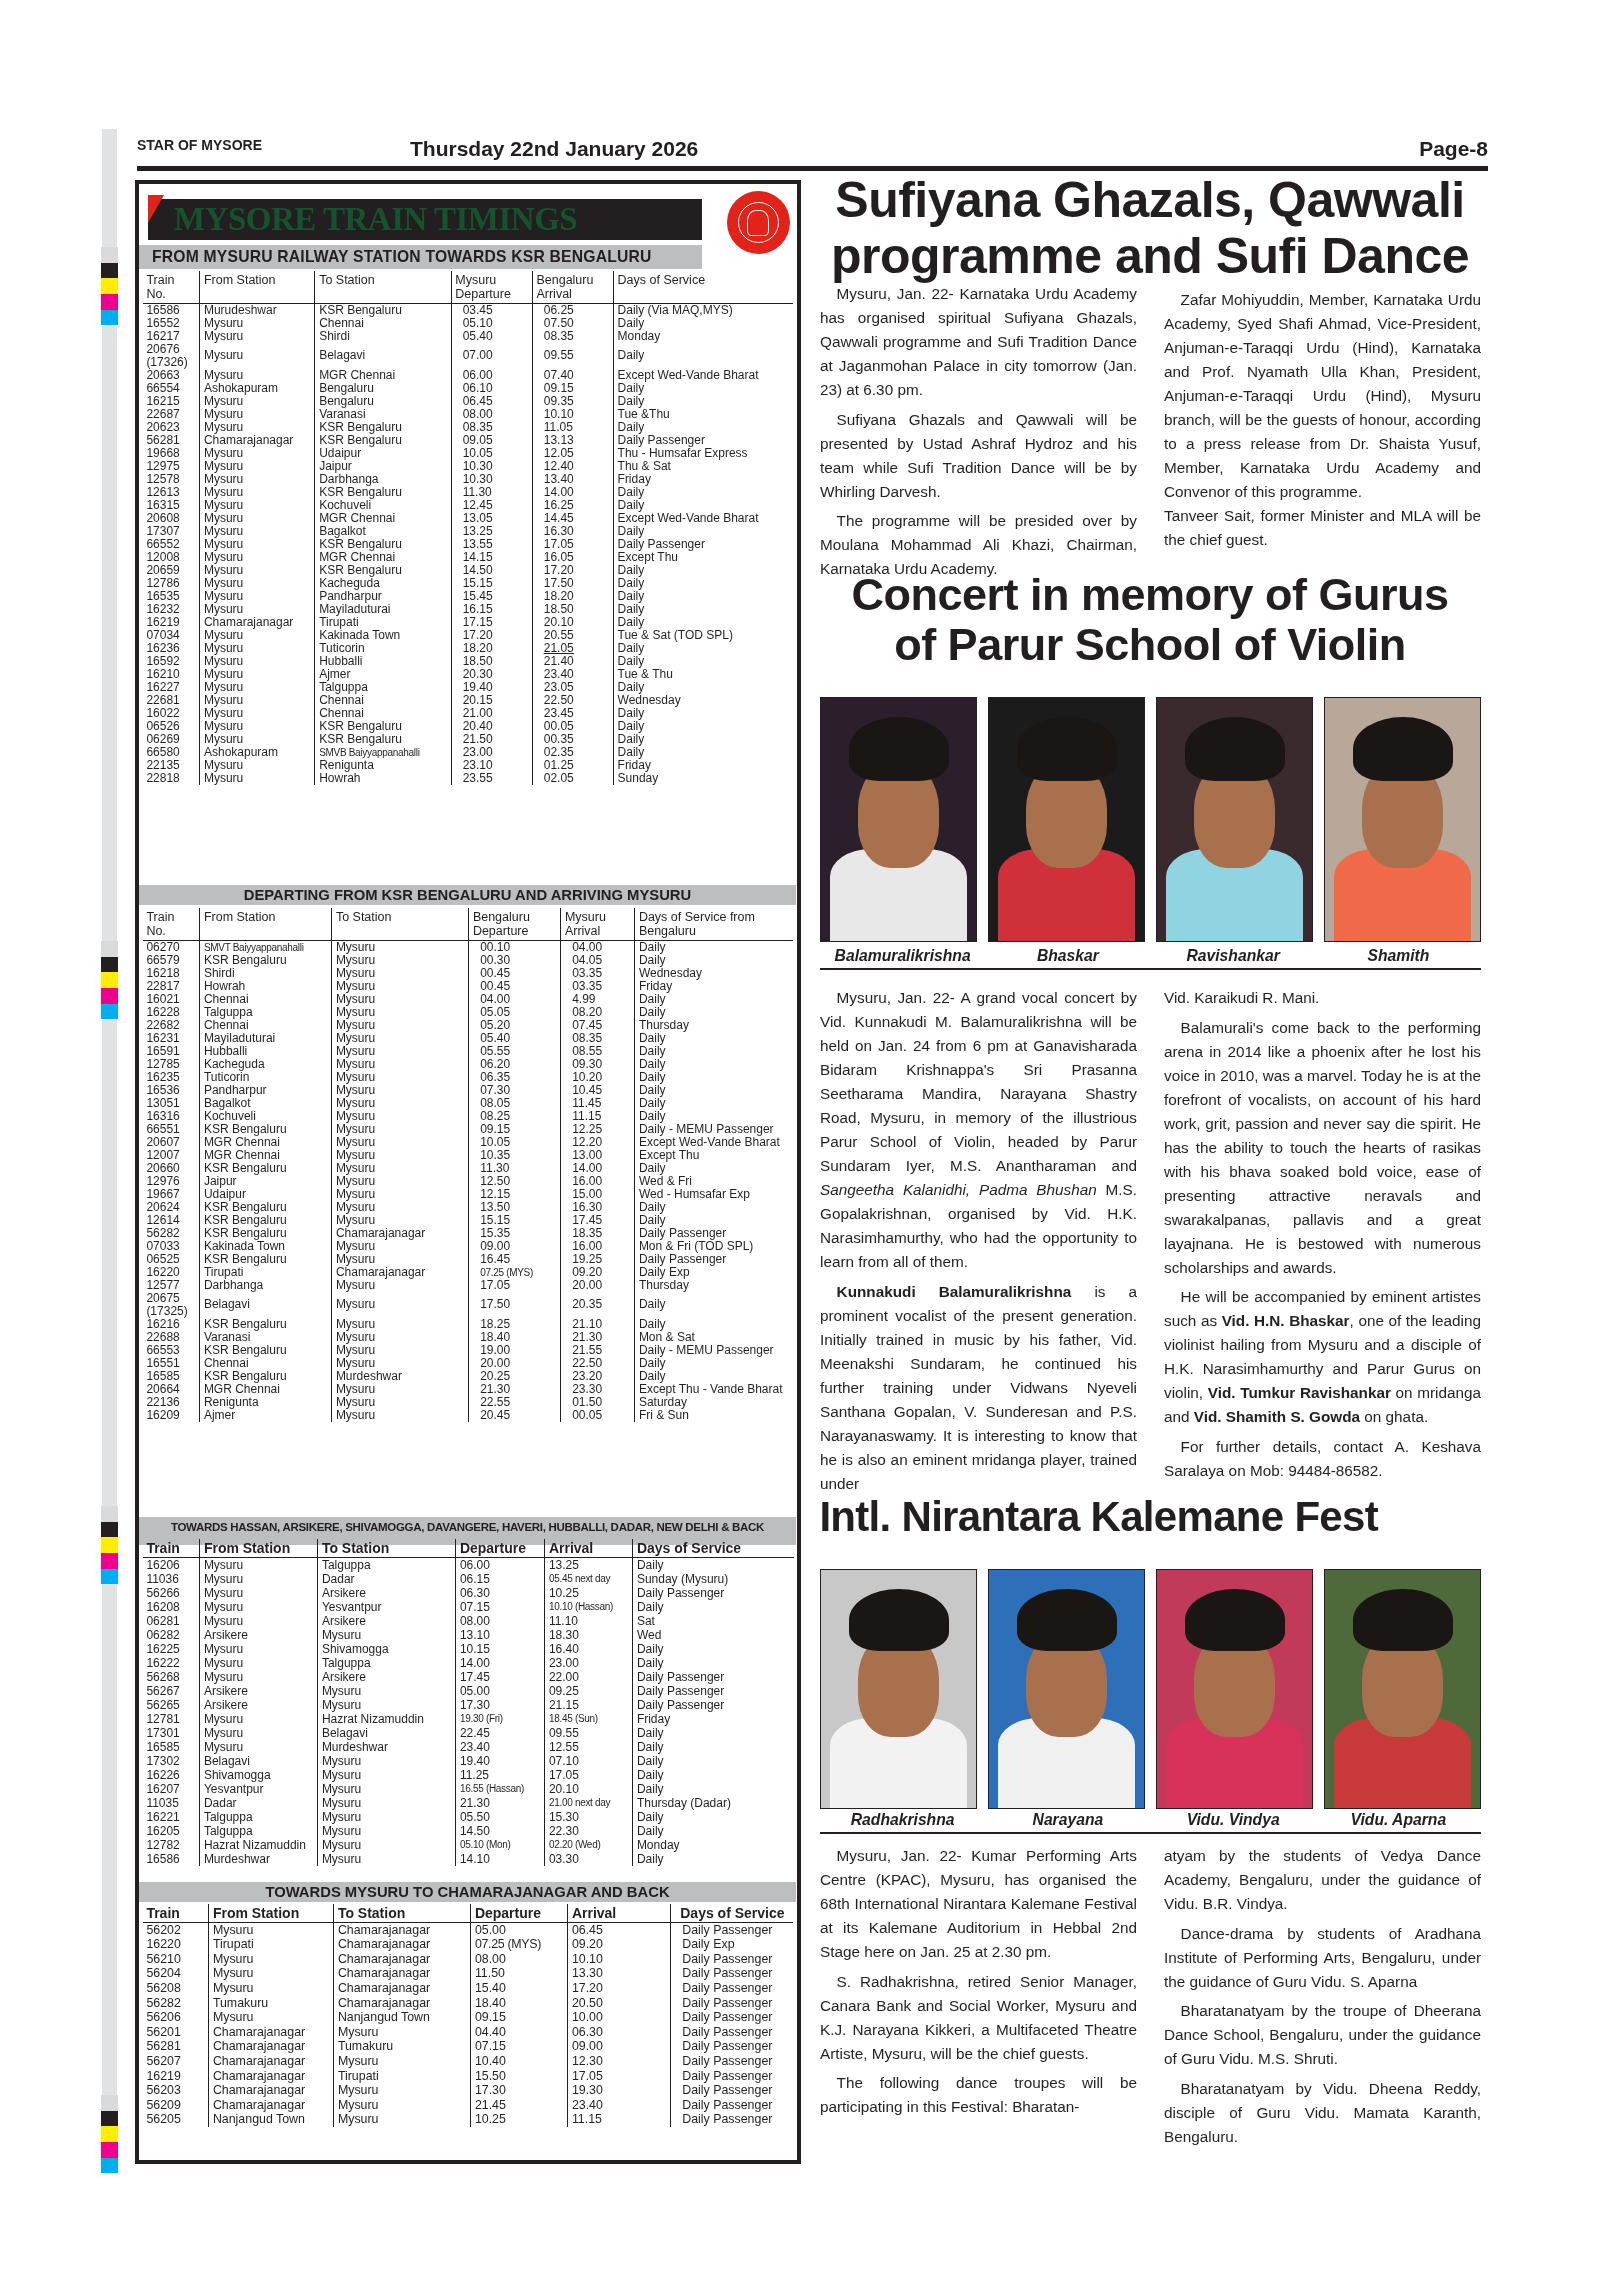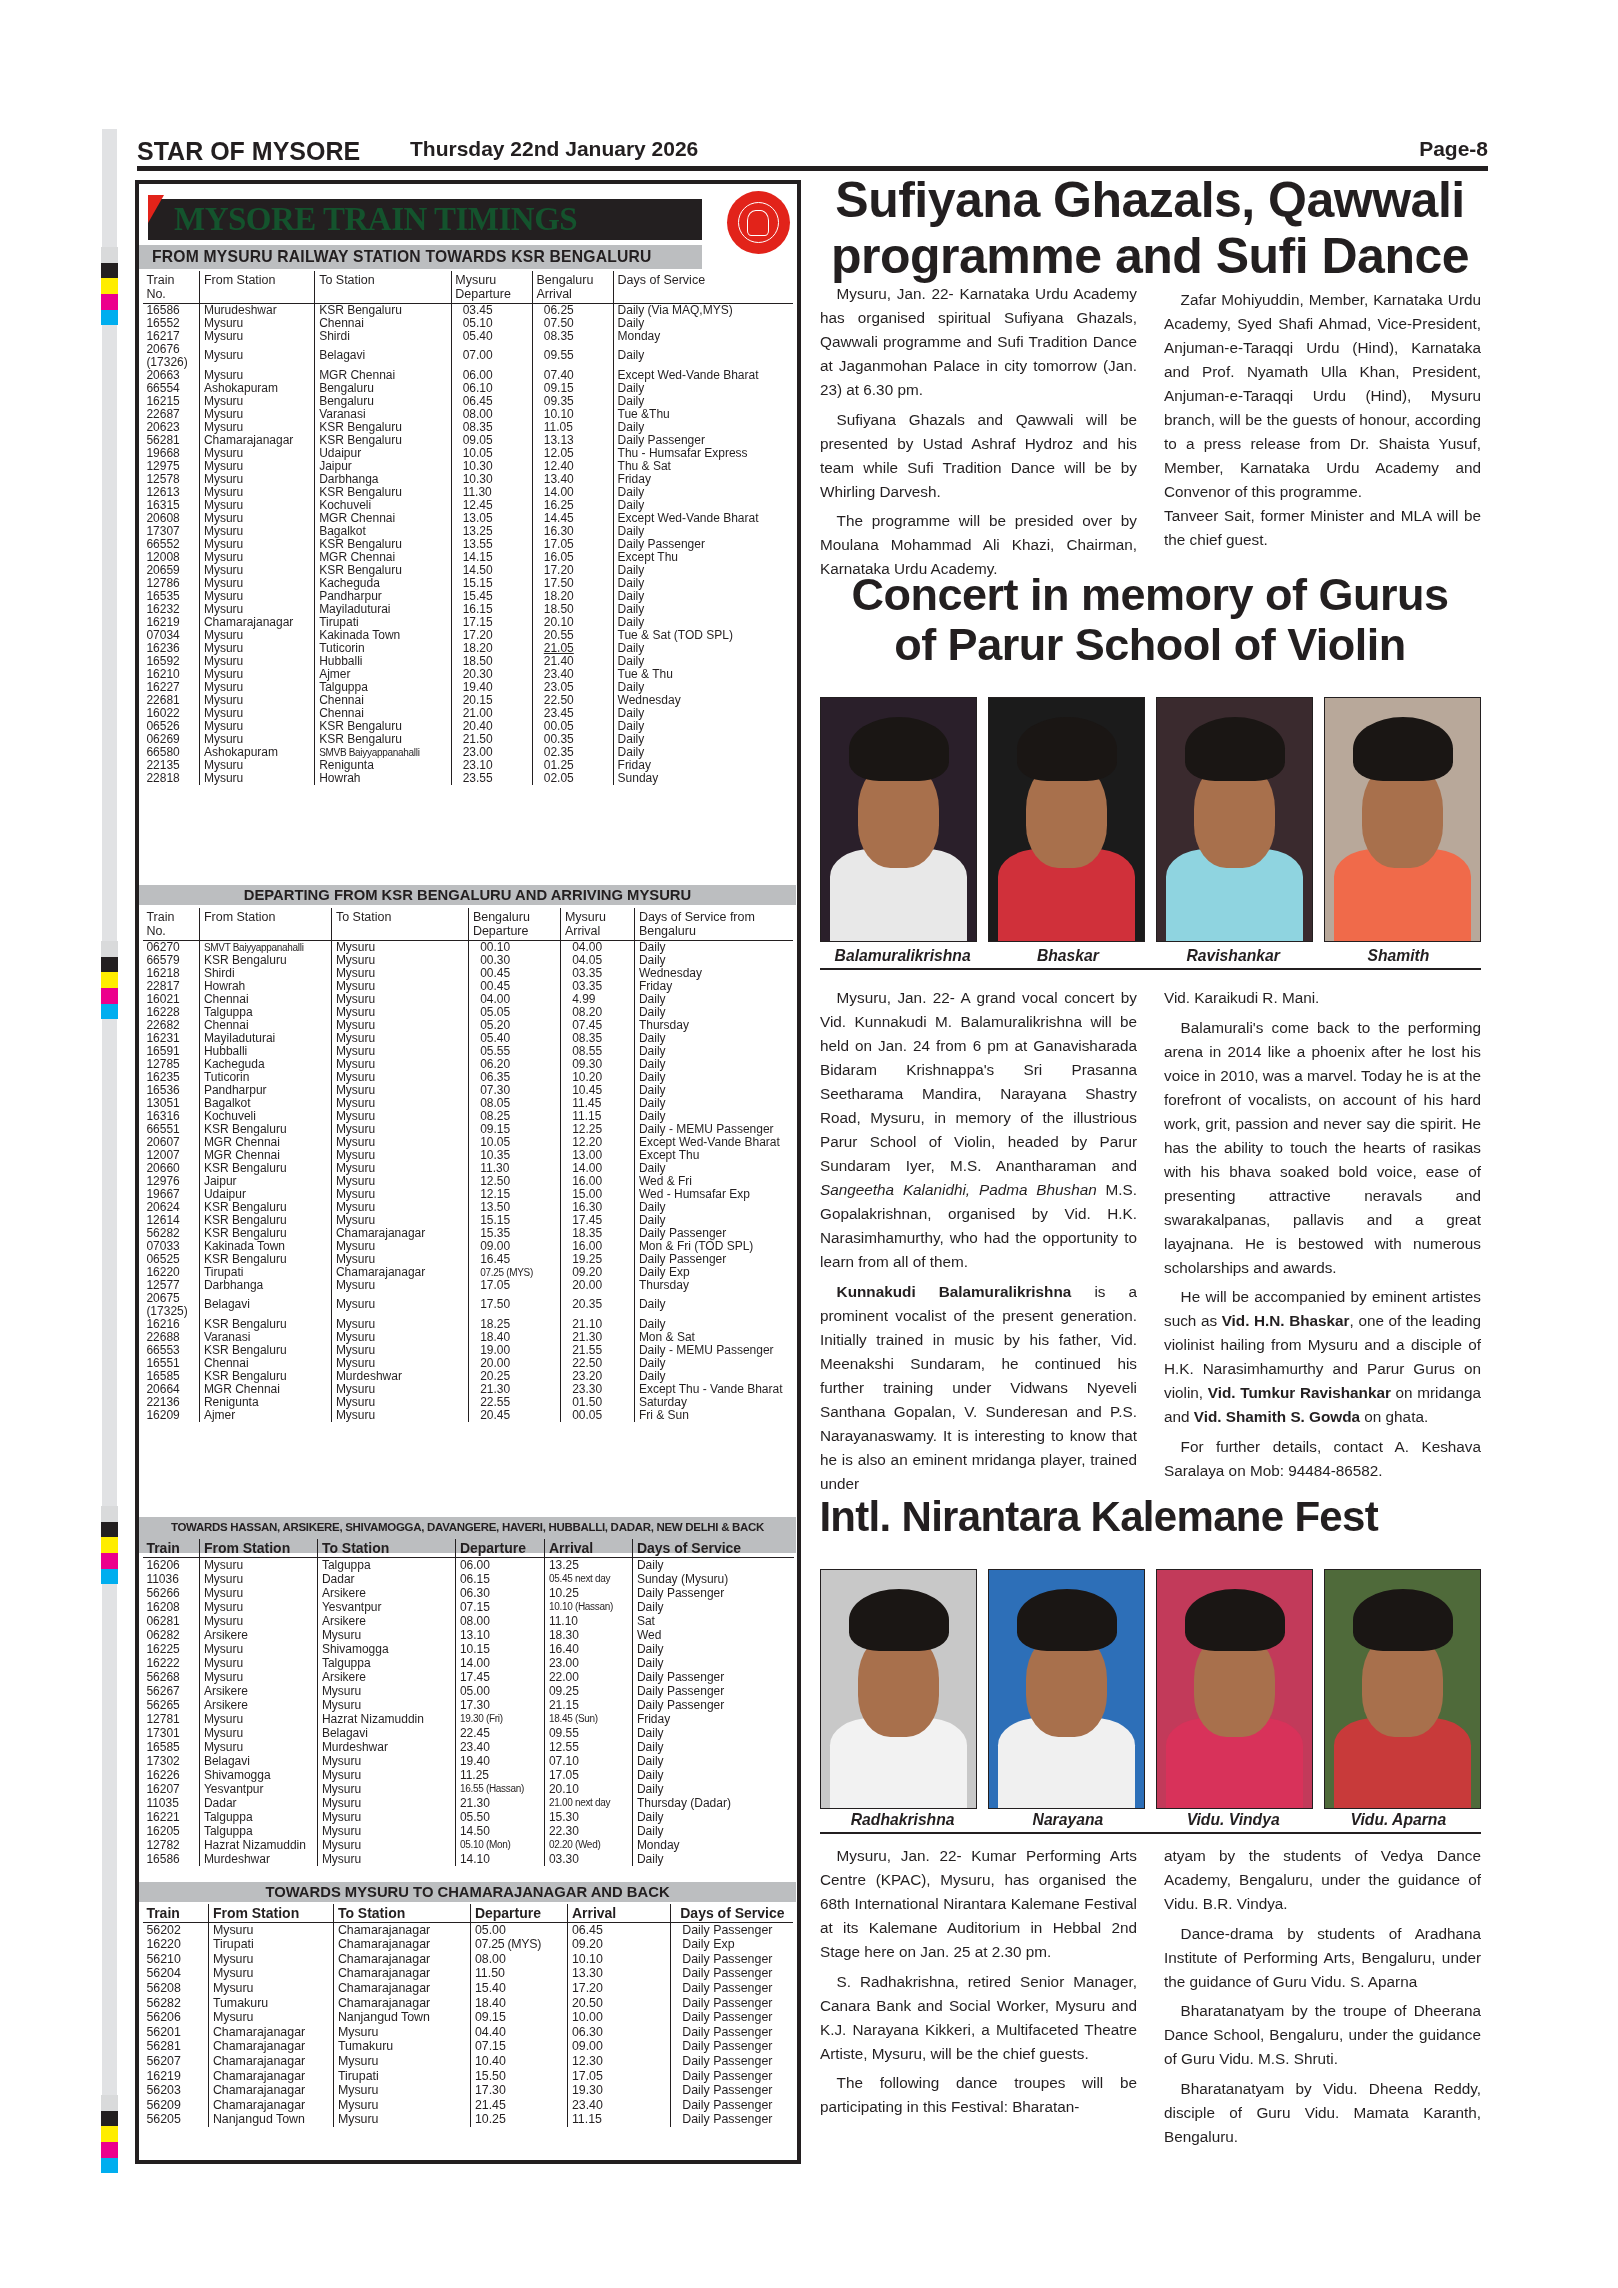--- a/index.html
+++ b/index.html
@@ -6,38 +6,38 @@
   html, body { width: 1619px; height: 2289px; background: #ffffff; overflow: hidden; }
   body { position: relative; font-family: "Liberation Sans", sans-serif; color: #231f20; }
 
   
   .margin-strip { position: absolute; left: 102px; width: 14.8px; background: #e1e2e4; }
   .cmyk { position: absolute; left: 101px; width: 16.6px; }
   .cmyk div { height: 15.7px; }
 
   
   .masthead { position: absolute; left: 137px; top: 137px; width: 1351px; height: 26px; }
-  .masthead .paper { position: absolute; left: 0; top: 0; font-weight: bold; font-size: 25px; }
+  .masthead .paper { position: absolute; left: 0; top: 0; font-weight: bold; font-size: 14px; }
   .masthead .date { position: absolute; left: 273px; top: 0; font-weight: bold; font-size: 21px; }
   .masthead .page { position: absolute; right: 0; top: 0; font-weight: bold; font-size: 21px; }
   .mast-rule { position: absolute; left: 137px; top: 166px; width: 1351px; height: 4.6px; background: #231f20; }
 
   
   .train-box { position: absolute; left: 135px; top: 180px; width: 666px; height: 1984px; border: 4.6px solid #231f20; background: #fff; }
   .title-bar { position: absolute; left: 9.2px; top: 14.8px; width: 554px; height: 41px; background: #231f20; }
   .title-flag { position: absolute; left: 9.2px; top: 11px; width: 0; height: 0; border-top: 28px solid #e2231a; border-right: 16.6px solid transparent; }
   .title-text { position: absolute; left: 35px; top: 13px; font-family: "Liberation Serif", serif; font-weight: bold; font-size: 33px; color: #14532d; letter-spacing: -0.5px; line-height: 44px; }
   .emblem { position: absolute; right: 7.4px; top: 7.4px; width: 63px; height: 63px; border-radius: 50%; background: #e2231a; }
   .emblem .ring { position: absolute; left: 11px; top: 11px; width: 41px; height: 41px; border-radius: 50%; border: 1.8px solid #fff; }
   .emblem .core { position: absolute; left: 20px; top: 18.5px; width: 22px; height: 26px; border-radius: 40% 40% 20% 20%; border: 1.8px solid #fff; }
 
   .sect-bar { position: absolute; left: 0; width: 657px; background: #bcbec0; color: #231f20; font-weight: bold; text-align: center; }
   .sect-bar.s1 { top: 61px; height: 24px; font-size: 15.7px; line-height: 24px; text-align: left; padding-left: 13px; width: 563px; letter-spacing: 0.2px; }
   .sect-bar.s2 { height: 20px; font-size: 14.8px; line-height: 20px; }
-  .sect-bar.s3 { height: 36px; font-size: 11.5px; line-height: 20px; letter-spacing: -0.3px; }
+  .sect-bar.s3 { height: 28px; font-size: 11.5px; line-height: 20px; letter-spacing: -0.3px; }
   .sect-bar.s4 { height: 20px; font-size: 14.8px; line-height: 20px; }
 
   table.tt { position: absolute; left: 3.7px; border-collapse: collapse; font-size: 12px; width: 650px; table-layout: fixed; }
   table.tt th { text-align: left; font-weight: normal; font-size: 12.5px; line-height: 14px; vertical-align: top; padding: 1.8px 2.8px 1.8px 3.7px; border-bottom: 1.8px solid #231f20; }
   table.tt td { padding: 0 2.8px 0 3.7px; line-height: 13px; white-space: nowrap; overflow: hidden; }
   table.tt th + th, table.tt td + td { border-left: 1.8px solid #231f20; }
   table.tt .tiny { font-size: 10px; letter-spacing: -0.3px; }
   table.tt.big th { font-weight: bold; font-size: 14px; }
   table.tt.big td { line-height: 14px; }
   table.tt.last td { line-height: 14.6px; font-size: 12.4px; }

